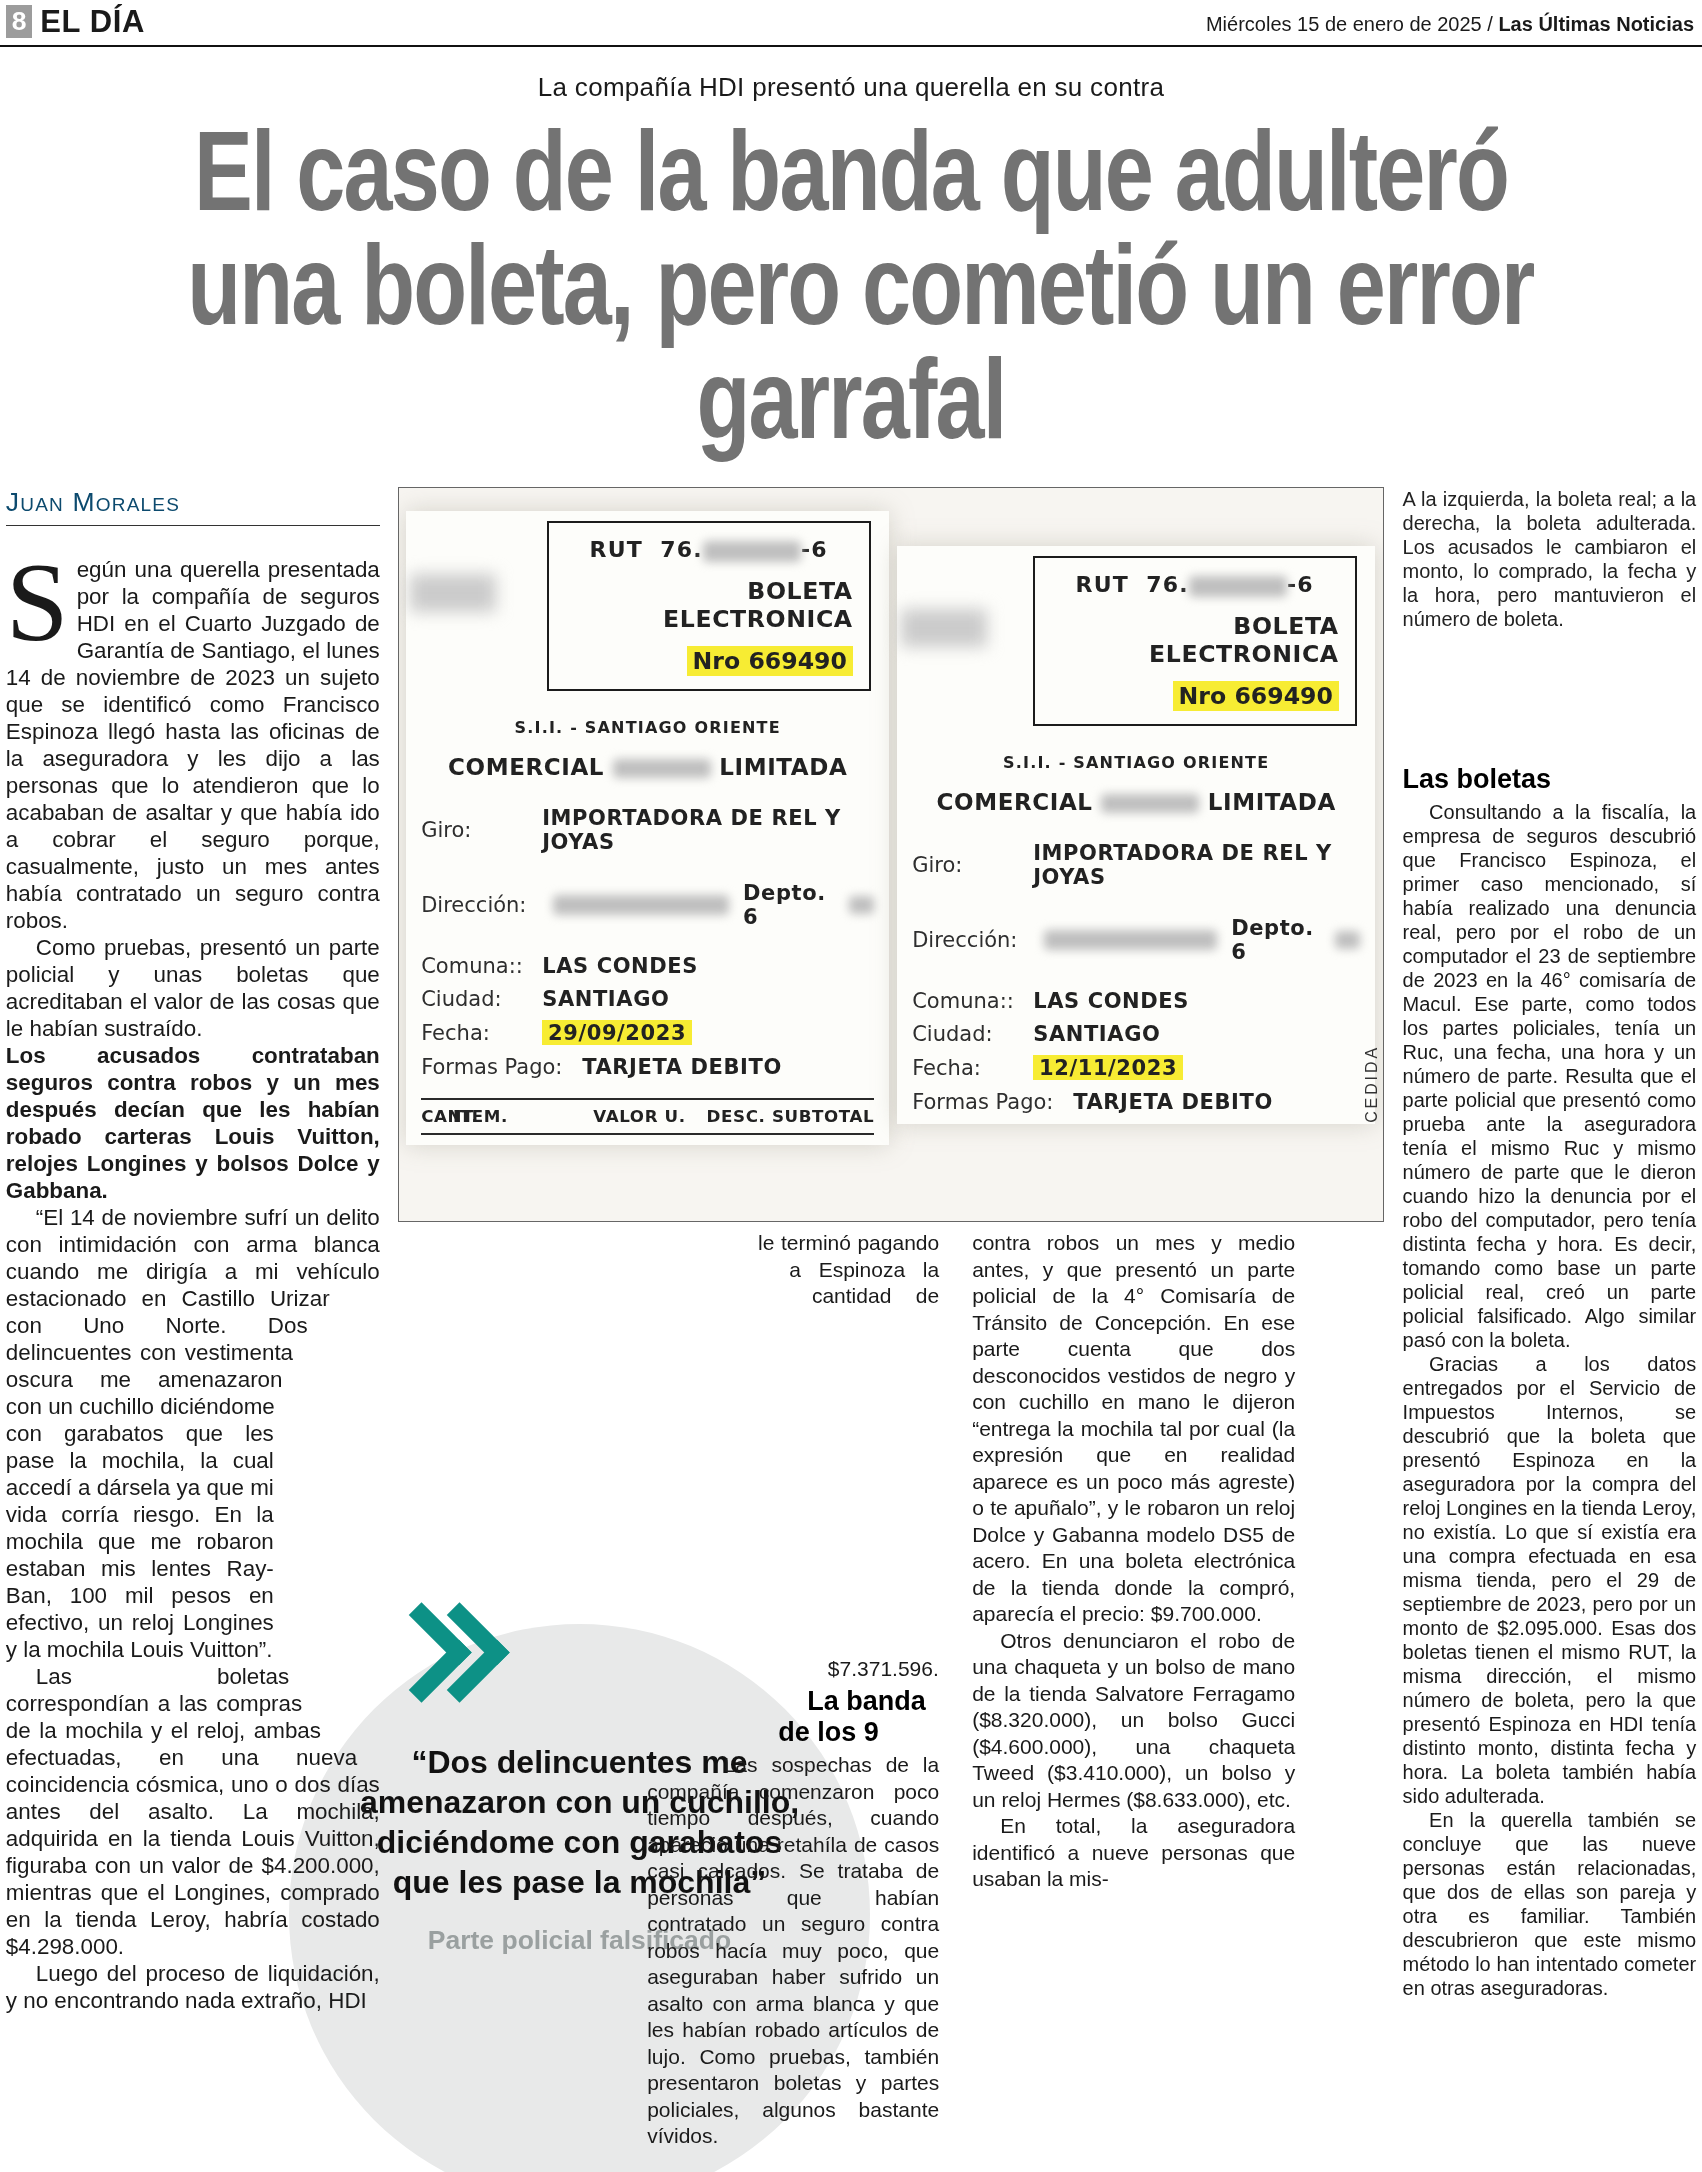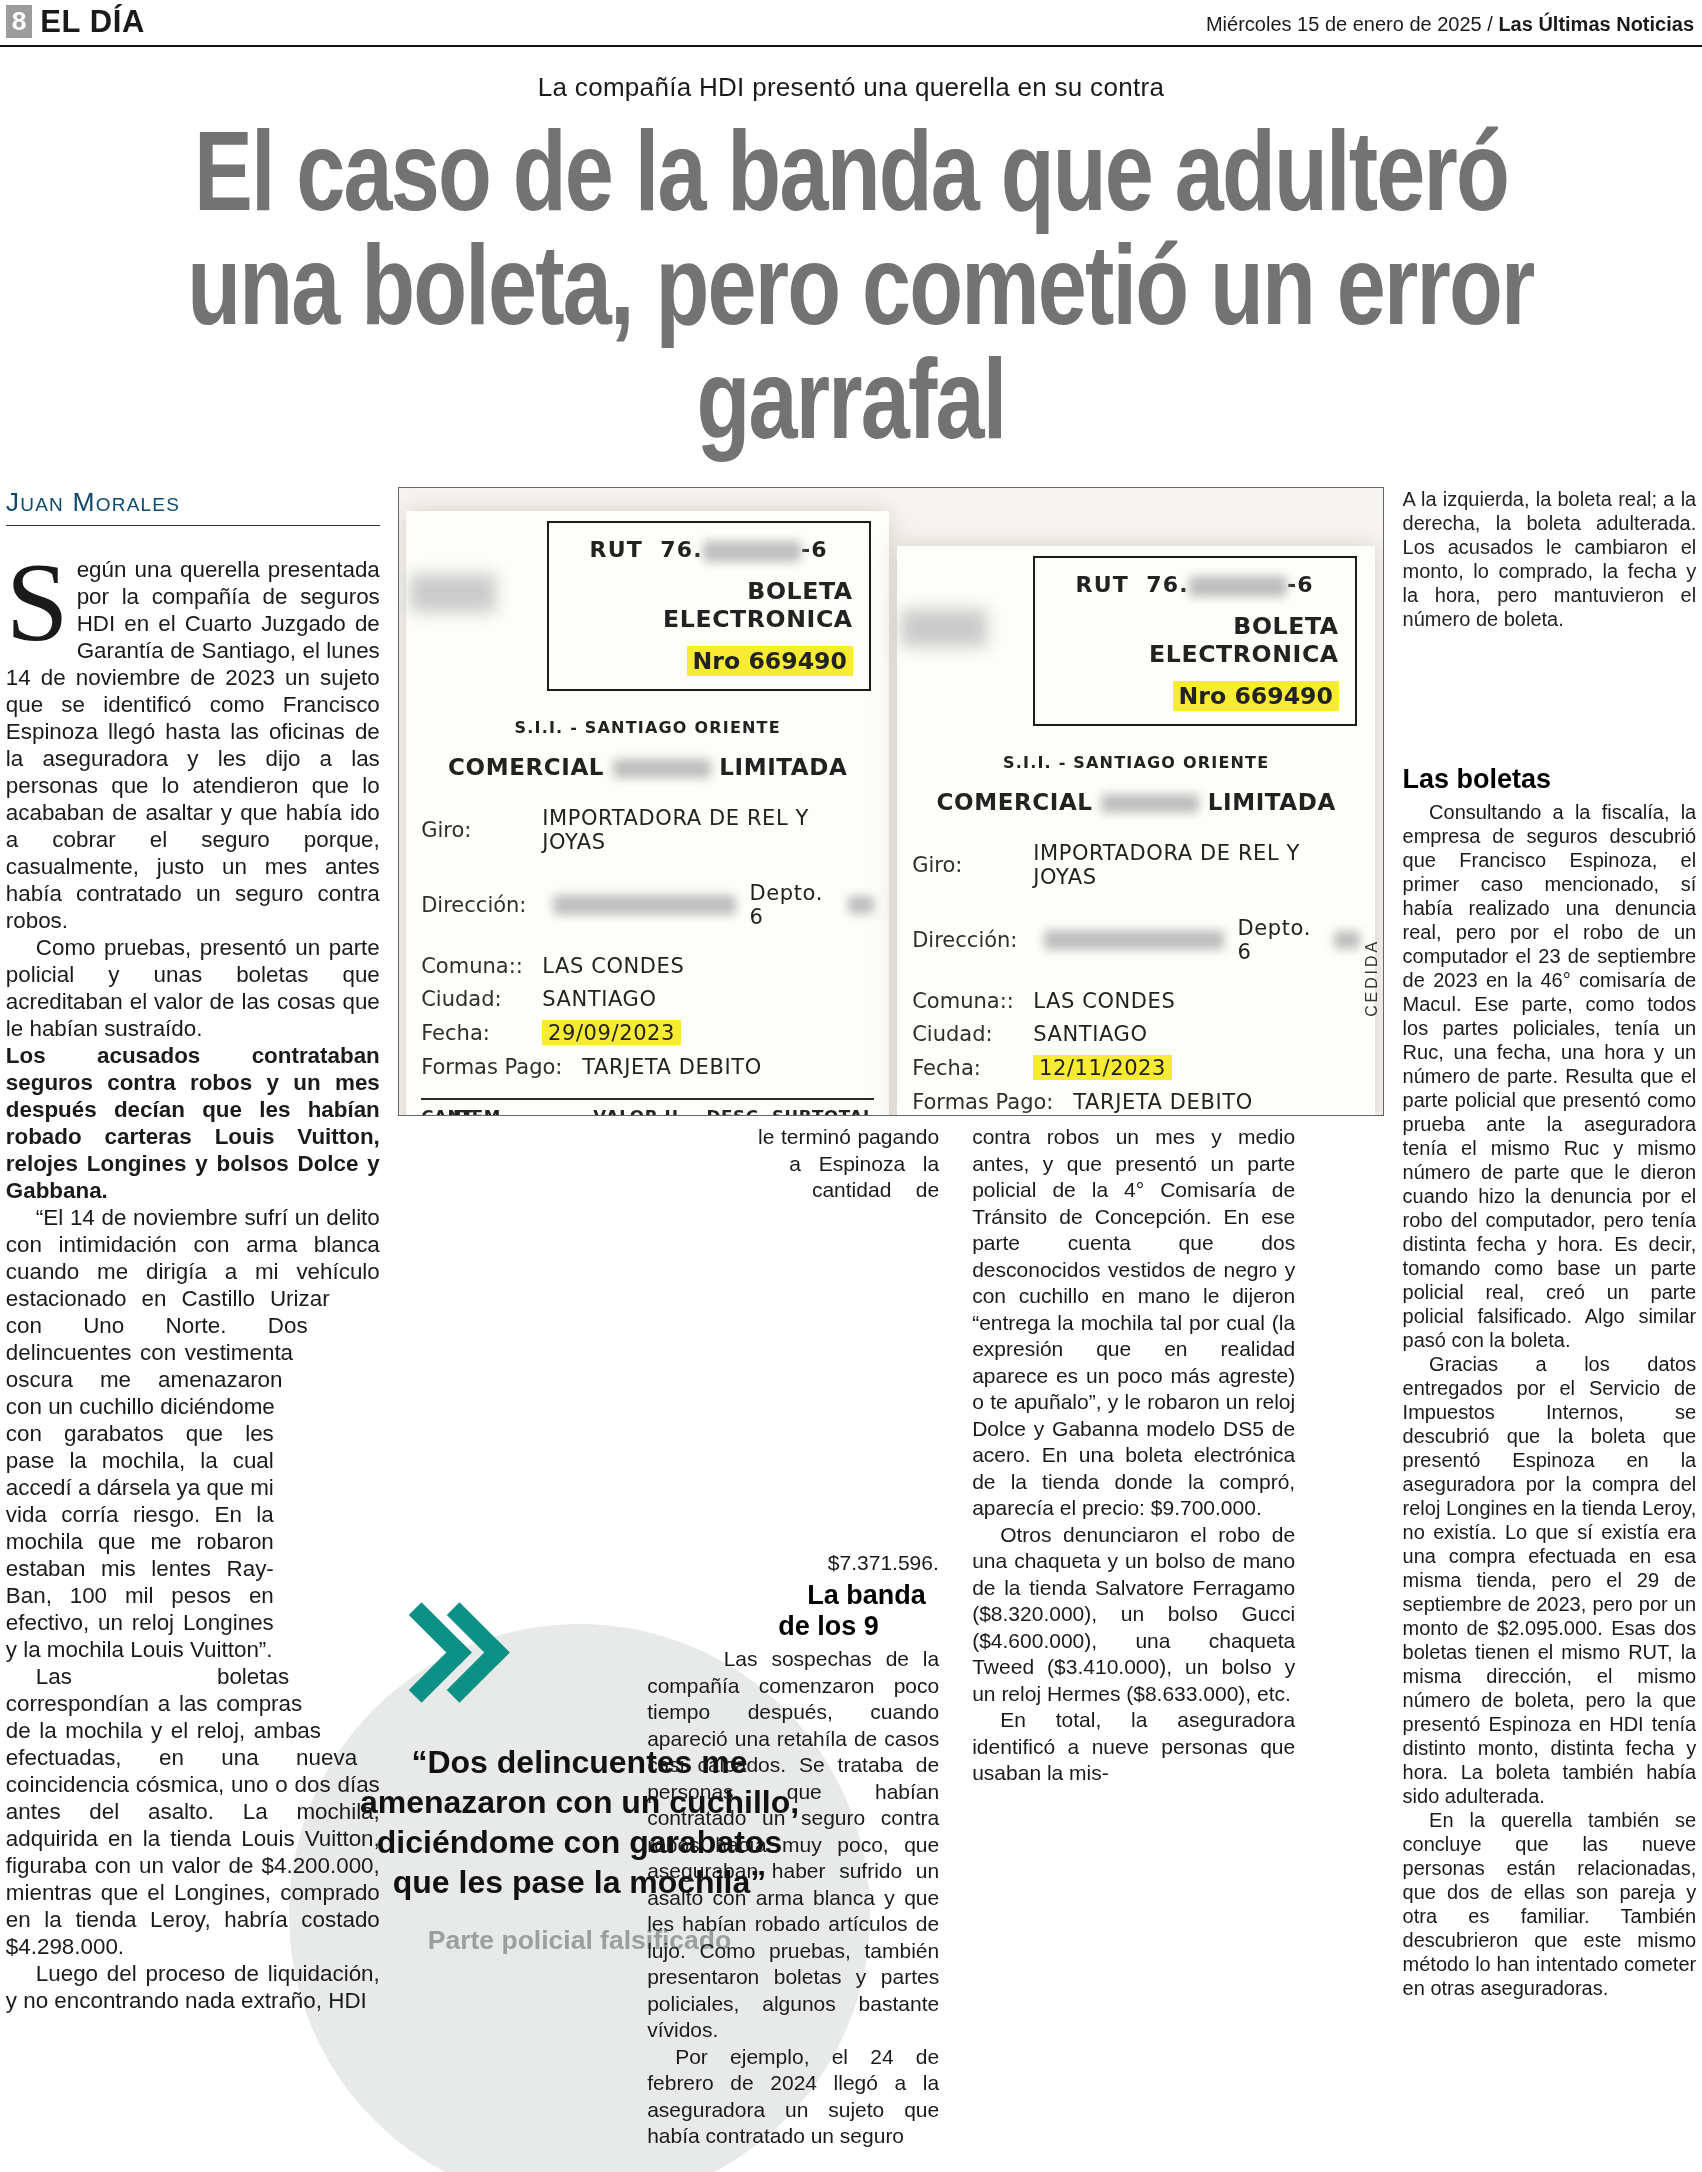--- a/index.html
+++ b/index.html
@@ -53,21 +53,21 @@
   .blob{position:absolute;background:#cbcbcb;filter:blur(8px);width:86px;height:38px;left:3.5px;top:63px;}
   .rbox{border:2.9px solid #1c1c1c;width:288px;margin:0 3.5px 0 auto;padding:14px 16px;text-align:right;}
   .rbox .rut{font-size:22px;font-weight:bold;letter-spacing:1.2px;display:flex;justify-content:center;gap:17.3px;align-items:center;}
   .rbox .dtype{font-size:23.6px;font-weight:bold;margin-top:15px;letter-spacing:0.6px;}
   .rbox .nro{margin-top:14px;font-size:23.6px;font-weight:bold;}
   .hl{background:#f7ec33;padding:0.6px 5.8px;}
   .sii{text-align:center;font-weight:bold;font-size:16px;margin-top:26.5px;letter-spacing:1.2px;}
   .comercial{text-align:center;font-weight:bold;font-size:23px;margin-top:17.3px;letter-spacing:0.6px;}
   .lrow{display:flex;align-items:center;font-size:21px;margin-top:26.5px;}
   .lrow .lab{width:121px;flex:none;color:#2e2e2e;}
-  .lrow .val{font-weight:normal;letter-spacing:0.6px;}
+  .lrow .val{font-weight:bold;letter-spacing:0.6px;}
   .lrow.tight{margin-top:9.2px;}
   .dirrow .lab{width:132px;}
   .items{margin-top:19.6px;border-top:2.3px solid #2a2a2a;border-bottom:2.3px solid #2a2a2a;padding:5.8px 0 7px;}
   .ithead,.itrow{display:flex;align-items:center;}
   .ithead div{font-size:16.7px;font-weight:bold;letter-spacing:0.6px;}
   .c-cant{width:7%;}.c-item{width:31%;}.c-val{width:25%;}.c-desc{width:12%;text-align:center;}.c-sub{width:25%;text-align:right;}
 
   
   .bottom{display:flex;margin-top:8px;flex:1;gap:0;position:relative;z-index:2;}
   .circle-gap{width:249px;flex:none;}
@@ -236,21 +236,20 @@
         <div class="credit">CEDIDA</div>
       </figure>
 
       <div class="bottom">
         <div class="circle-gap"></div>
         <div class="col3">
           <span class="wrapL"></span>
           <p>le terminó pagando a Espinoza la cantidad de $7.371.596.</p>
           <div class="subhead">La banda de los 9</div>
           <p>Las sospechas de la compañía comenzaron poco tiempo después, cuando apareció una retahíla de casos casi calcados. Se trataba de personas que habían contratado un seguro contra robos hacía muy poco, que aseguraban haber sufrido un asalto con arma blanca y que les habían robado artículos de lujo. Como pruebas, también presentaron boletas y partes policiales, algunos bastante vívidos.</p>
-          <p>Por ejemplo, el 24 de febrero de 2024 llegó a la aseguradora un sujeto que había contratado un seguro</p>
         </div>
         <div class="col4">
           <p>contra robos un mes y medio antes, y que presentó un parte policial de la 4° Comisaría de Tránsito de Concepción. En ese parte cuenta que dos desconocidos vestidos de negro y con cuchillo en mano le dijeron “entrega la mochila tal por cual (la expresión que en realidad aparece es un poco más agreste) o te apuñalo”, y le robaron un reloj Dolce y Gabanna modelo DS5 de acero. En una boleta electrónica de la tienda donde la compró, aparecía el precio: $9.700.000.</p>
           <p>Otros denunciaron el robo de una chaqueta y un bolso de mano de la tienda Salvatore Ferragamo ($8.320.000), un bolso Gucci ($4.600.000), una chaqueta Tweed ($3.410.000), un bolso y un reloj Hermes ($8.633.000), etc.</p>
           <p>En total, la aseguradora identificó a nueve personas que usaban la mis-</p>
         </div>
       </div>
     </div>
 
     <div class="col5">

